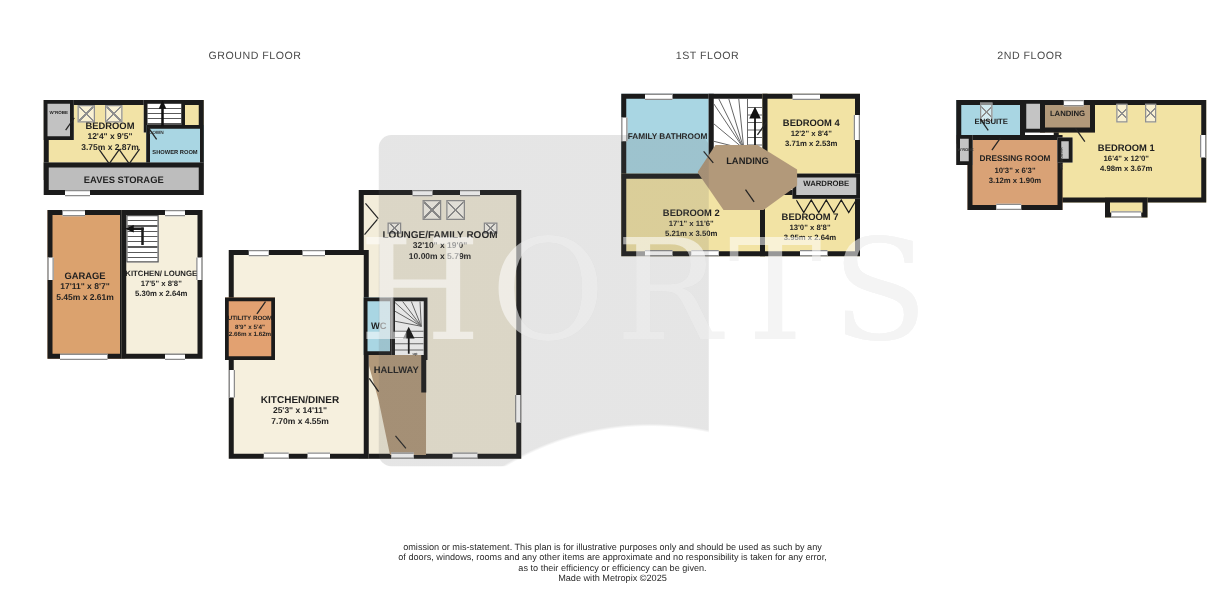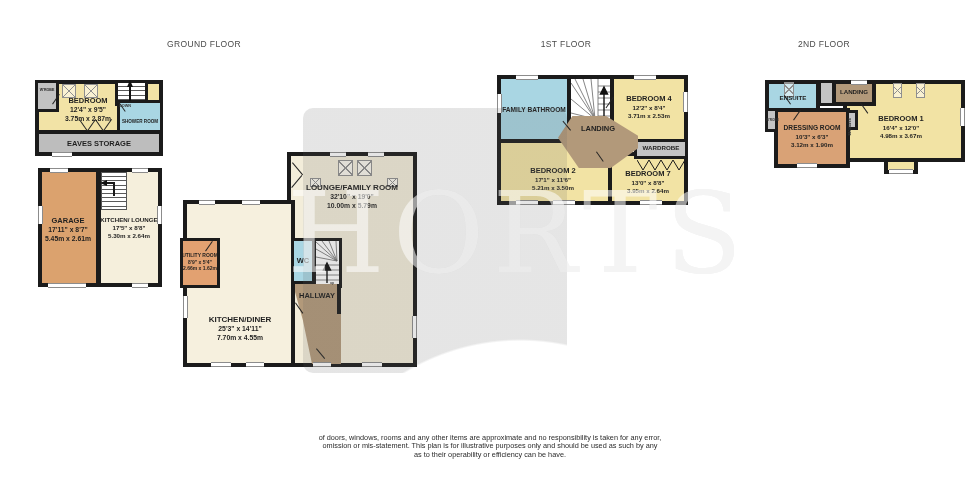--- a/index.html
+++ b/index.html
@@ -296,18 +296,19 @@
     <span class="dm6">10'3" x 6'3"</span>
     <span class="dm6">3.12m x 1.90m</span>
   </div>
   <div class="tinytxt" style="left:766px;top:118px;font-size:3.2px;">W'ROBE</div>
   <div class="tinytxt" style="left:847px;top:118px;font-size:3px;writing-mode:vertical-rl;">WARDROBE</div>
 
   <div id="wm-gray"></div>
   <div class="wm-text" id="wm-text-front">HORTS</div>
 
   <div id="disclaimer">
+    <div>omission or mis-statement. This plan is for illustrative purposes only and should be used as such by any</div>
     <div>of doors, windows, rooms and any other items are approximate and no responsibility is taken for any error,</div>
-    <div>omission or mis-statement. This plan is for illustrative purposes only and should be used as such by any</div>
-    <div>as to their operability or efficiency can be have.</div>
+    <div>as to their efficiency or efficiency can be given.</div>
+    <div>Made with Metropix ©2025</div>
   </div>
 
 </div>
 
 </body></html>

